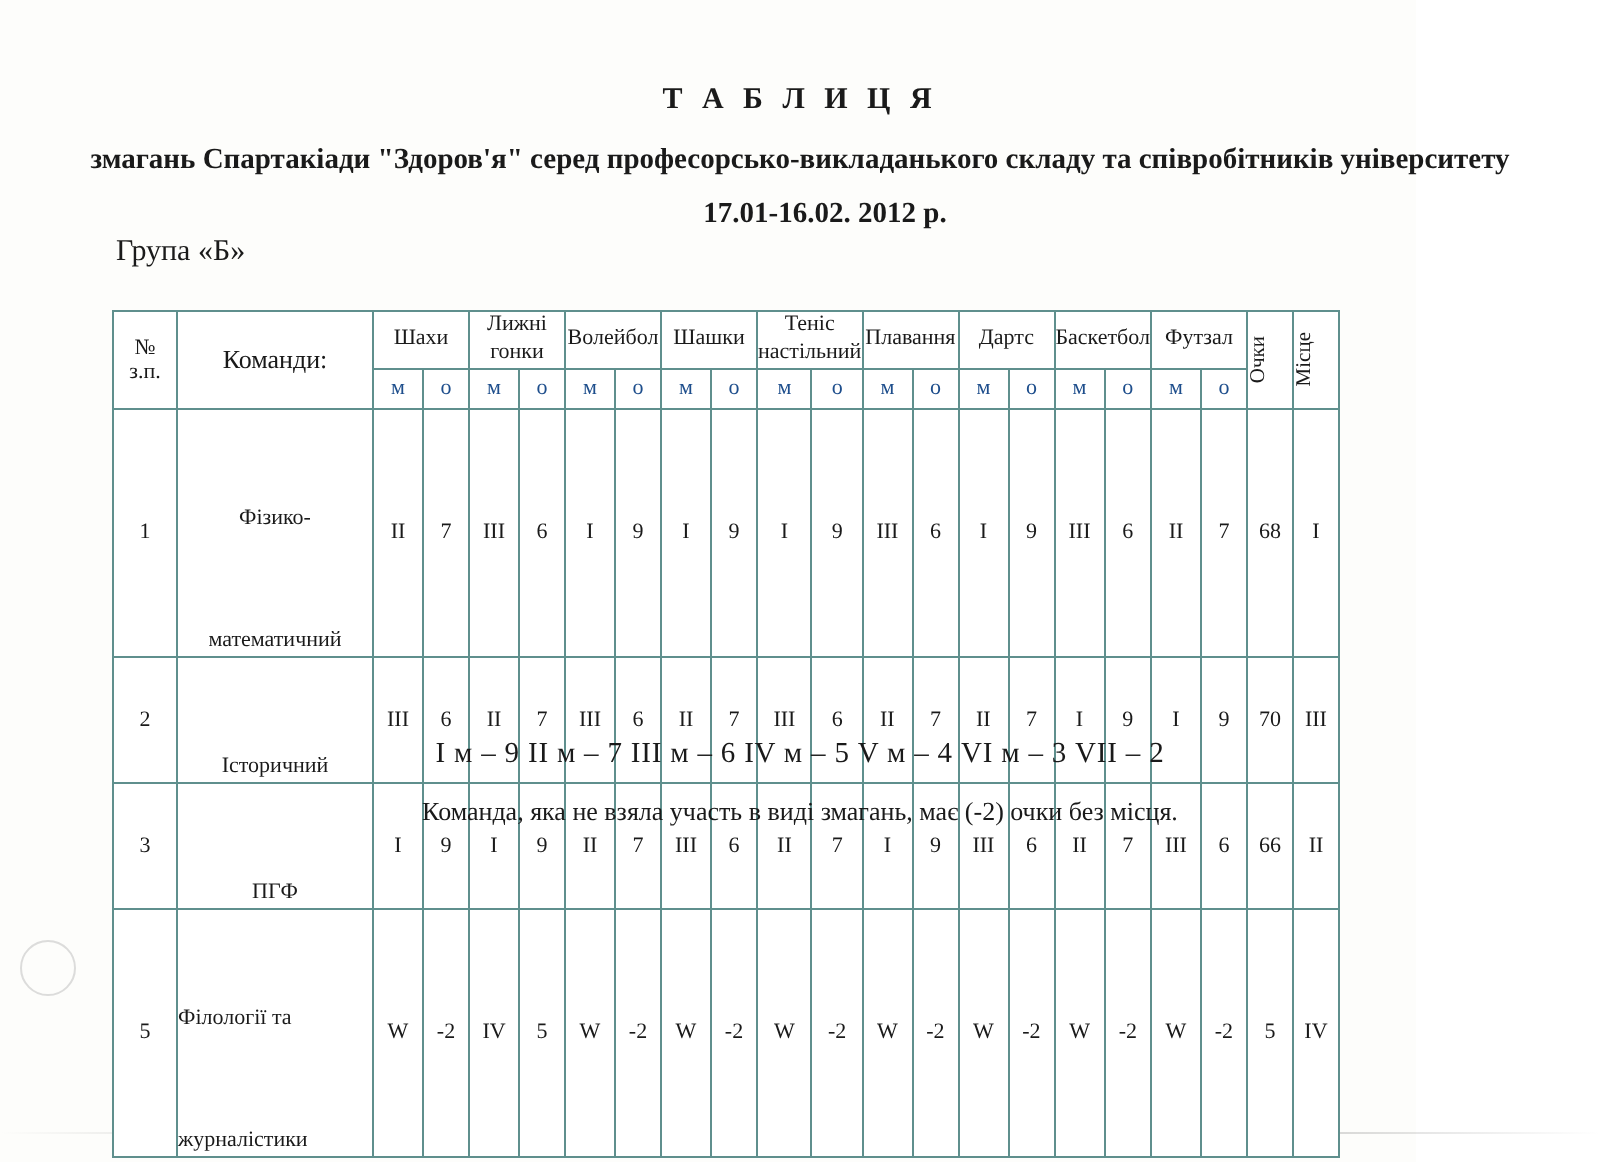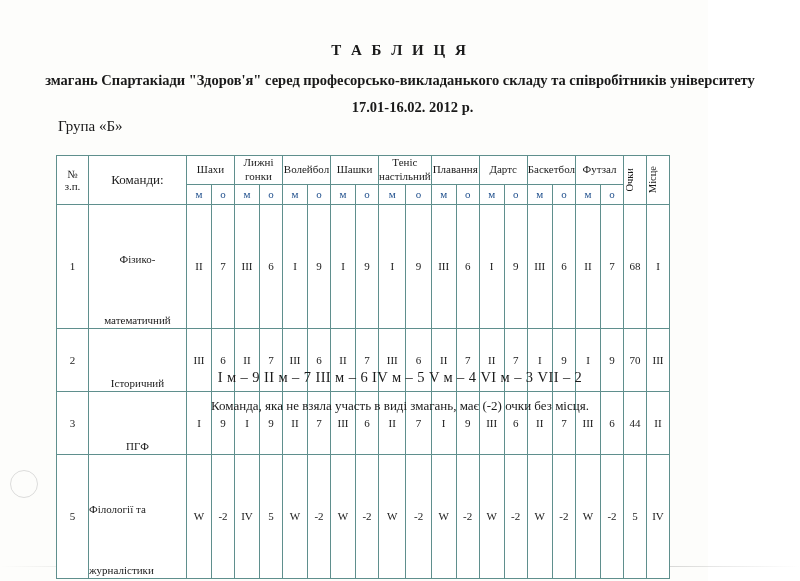--- a/index.html
+++ b/index.html
@@ -342,21 +342,21 @@
         <td>II</td>
         <td>7</td>
         <td>I</td>
         <td>9</td>
         <td>III</td>
         <td>6</td>
         <td>II</td>
         <td>7</td>
         <td>III</td>
         <td>6</td>
-        <td class="total-cell">44</td>
+        <td class="total-cell">66</td>
         <td class="place-cell">II</td>
       </tr>
 
       <tr class="row-tall">
         <td class="np-cell">5</td>
         <td class="team-cell spread">
           <span class="two-line">Філології   та</span>
           <span class="two-line">журналістики</span>
         </td>
         <td>W</td>

